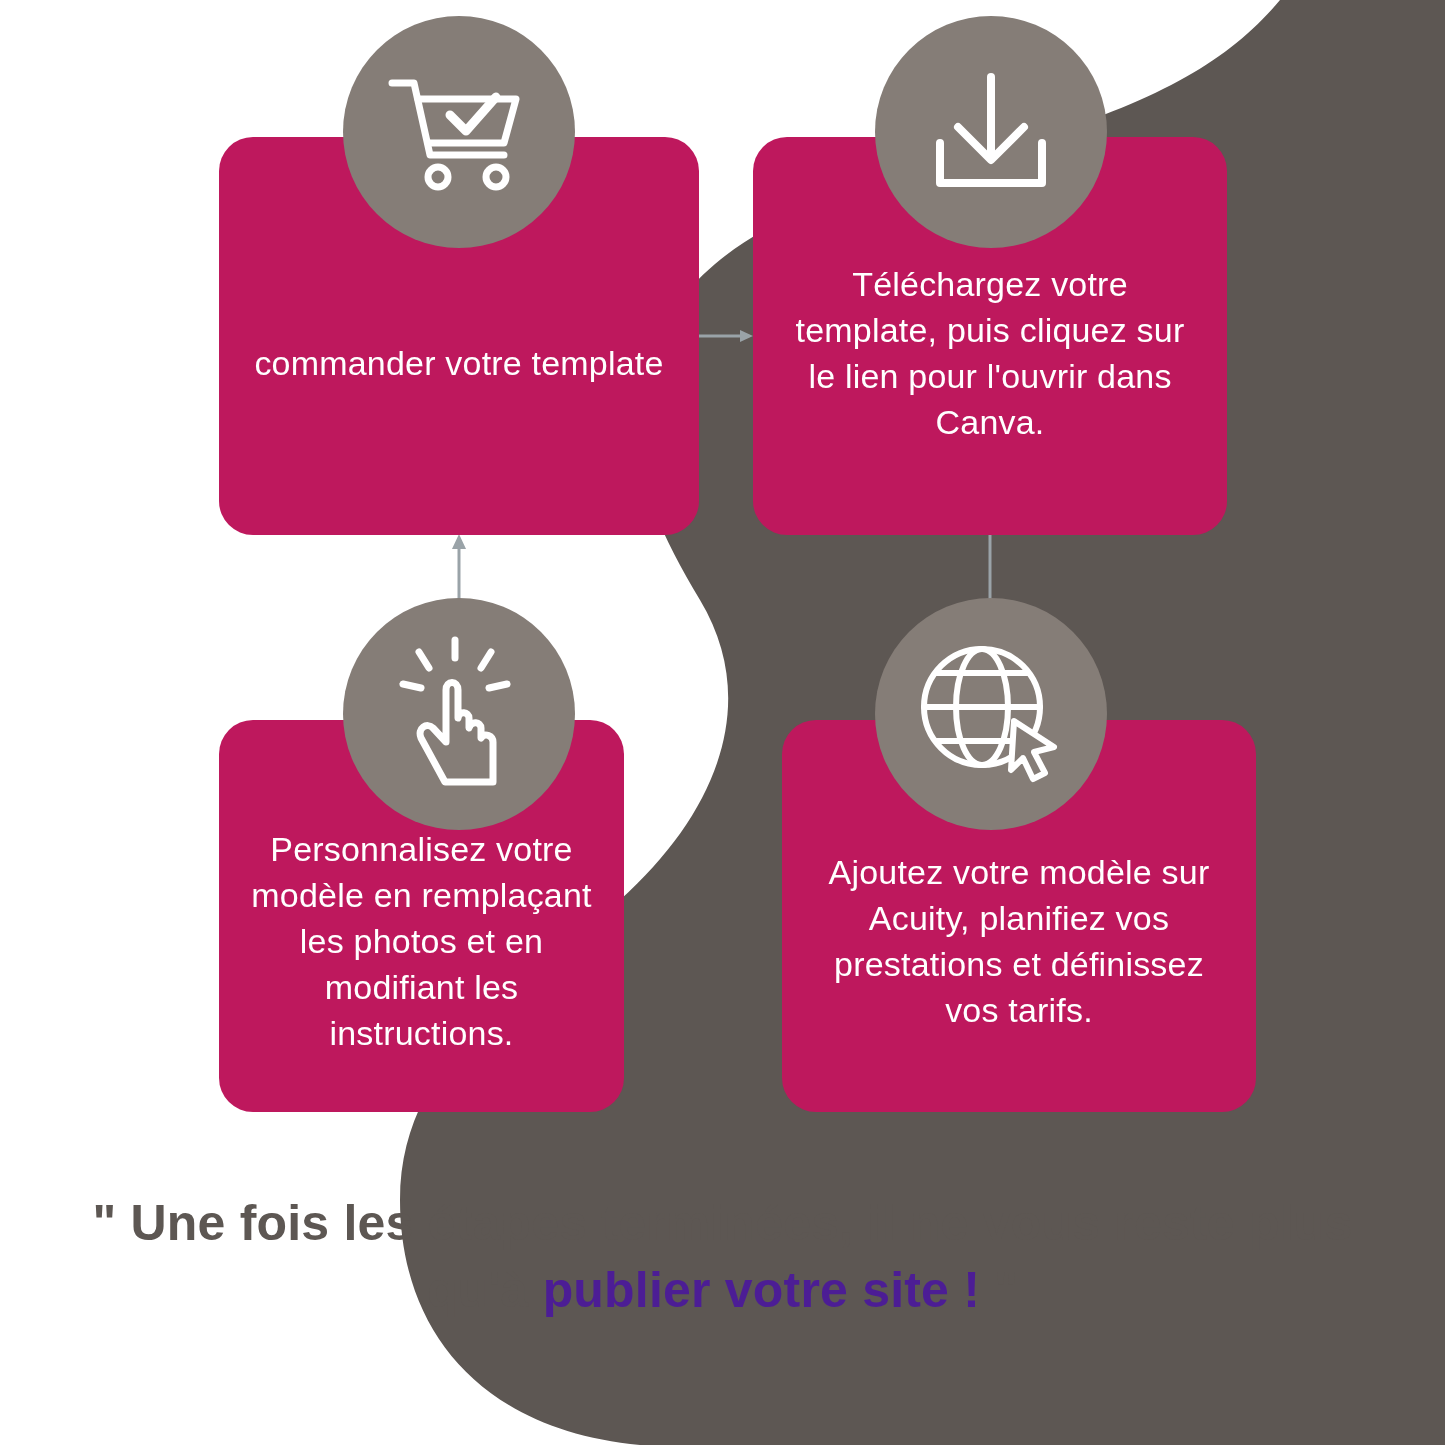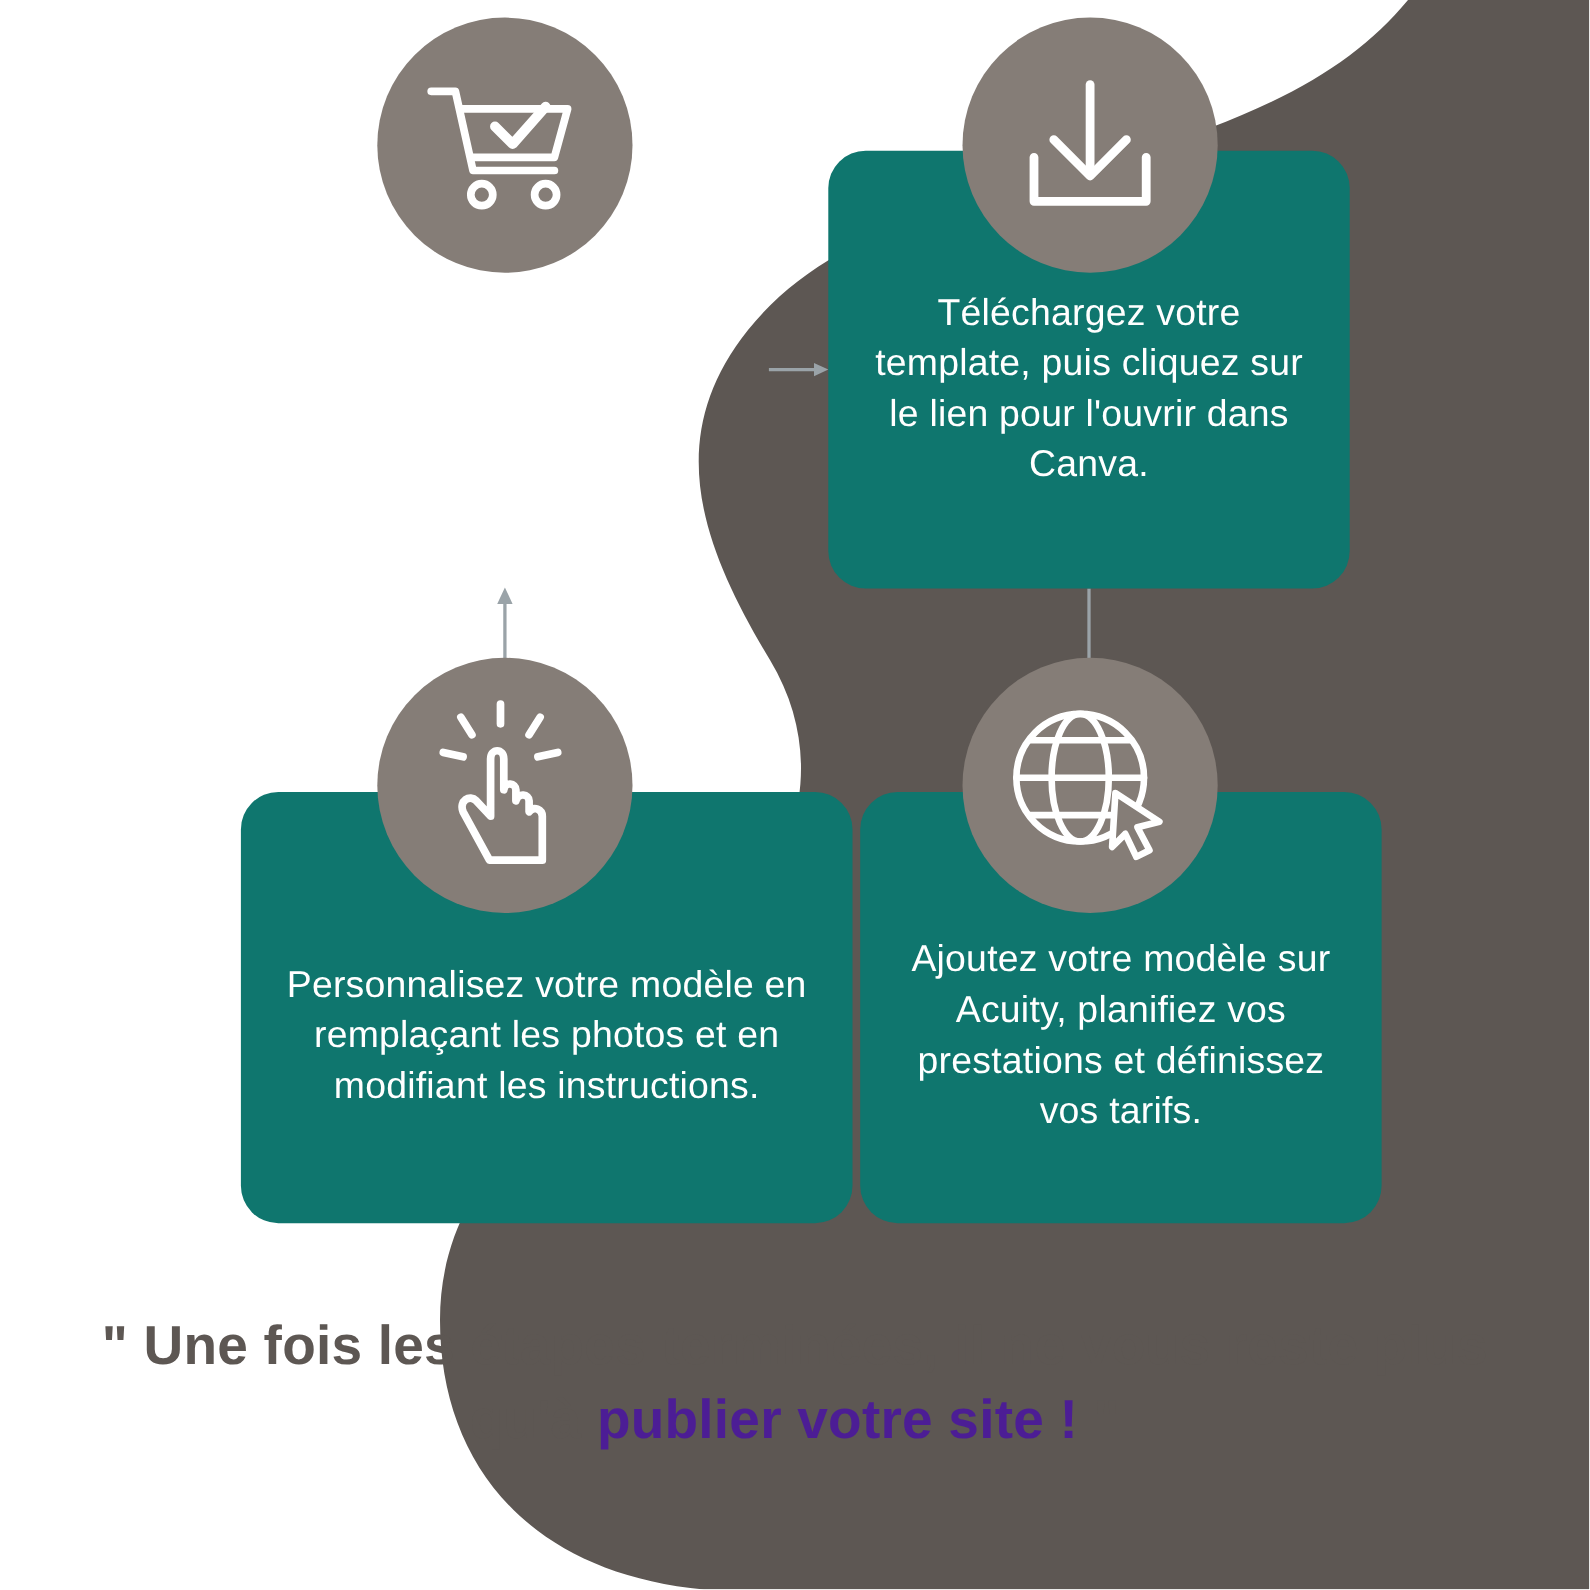--- a/index.html
+++ b/index.html
@@ -30,42 +30,42 @@
     position: absolute;
     inset: 0;
     width: 1445px;
     height: 1445px;
     z-index: 1;
   }
 
   
   .card {
     position: absolute;
-    background: #0f766e;
+    background: #be185d;
     border-radius: 34px;
     z-index: 2;
     display: flex;
     align-items: center;
     justify-content: center;
     box-sizing: border-box;
   }
   .card-text {
     color: #ffffff;
     font-size: 34px;
     line-height: 1.35;
     text-align: center;
     padding: 0 26px;
     font-weight: 400;
     letter-spacing: 0.2px;
     width: 100%;
   }
 
   #card-1 { left: 219px; top: 137px;  width: 480px; height: 398px; }
   #card-2 { left: 753px; top: 137px;  width: 474px; height: 398px; }
-  #card-3 { left: 219px; top: 720px;  width: 556px; height: 392px; }
+  #card-3 { left: 219px; top: 720px;  width: 405px; height: 392px; }
   #card-4 { left: 753px; top: 720px;  width: 474px; height: 392px; margin-left: 29px; }
 
   
   #card-1 .card-text { transform: translateY(28px); }
   #card-2 .card-text { transform: translateY(18px); }
   #card-3 .card-text { transform: translateY(26px); }
   #card-4 .card-text { transform: translateY(26px); }
 
   
   .icon-circle {
@@ -121,20 +121,23 @@
 
     <line x1="699" y1="336" x2="744" y2="336" stroke="#9aa3a8" stroke-width="3"></line>
     <polygon points="753,336 740,330 740,342" fill="#9aa3a8"></polygon>
 
     <line x1="990" y1="535" x2="990" y2="620" stroke="#9aa3a8" stroke-width="3"></line>
 
     <line x1="459" y1="720" x2="459" y2="544" stroke="#9aa3a8" stroke-width="3"></line>
     <polygon points="459,534 452,549 466,549" fill="#9aa3a8"></polygon>
   </svg>
 
+  <div class="card" id="card-1">
+    <div class="card-text">commander votre template</div>
+  </div>
   <div class="icon-circle" id="icon-1">
     <svg width="150" height="130" viewBox="0 0 150 130" fill="none" stroke="#ffffff" stroke-width="7" stroke-linecap="round" stroke-linejoin="round" aria-hidden="true">
       <path d="M8 16 L30 16 L46 88 L120 88"></path>
       <path d="M34 32 L132 32 L120 76 L44 76"></path>
       <circle cx="54" cy="110" r="10"></circle>
       <circle cx="112" cy="110" r="10"></circle>
       <path d="M66 48 L82 64 L112 30" stroke-width="9"></path>
     </svg>
   </div>
 

